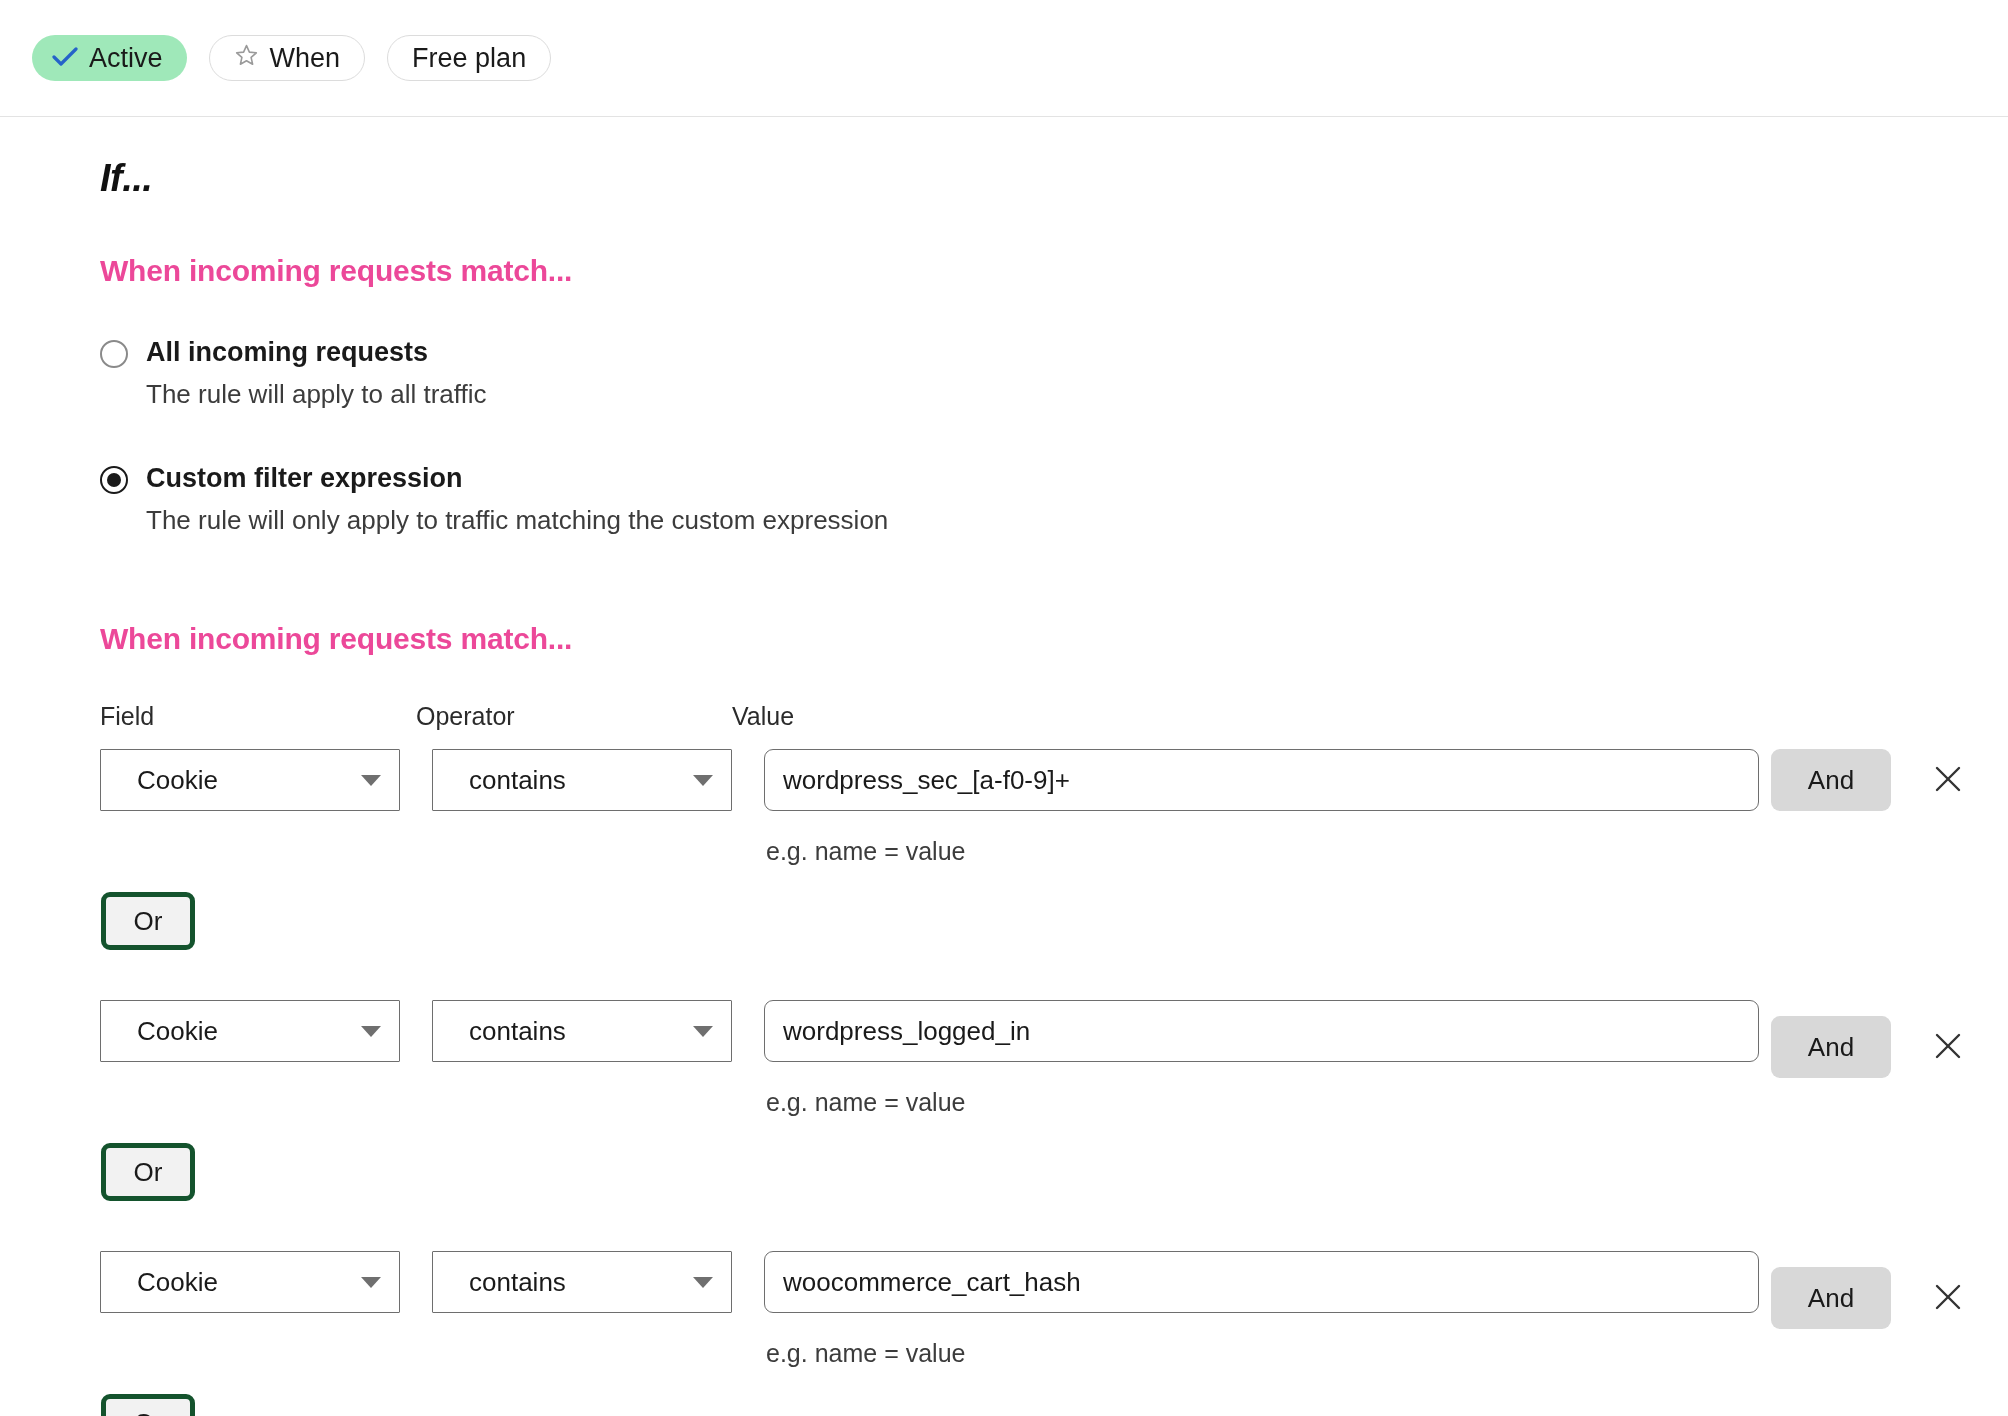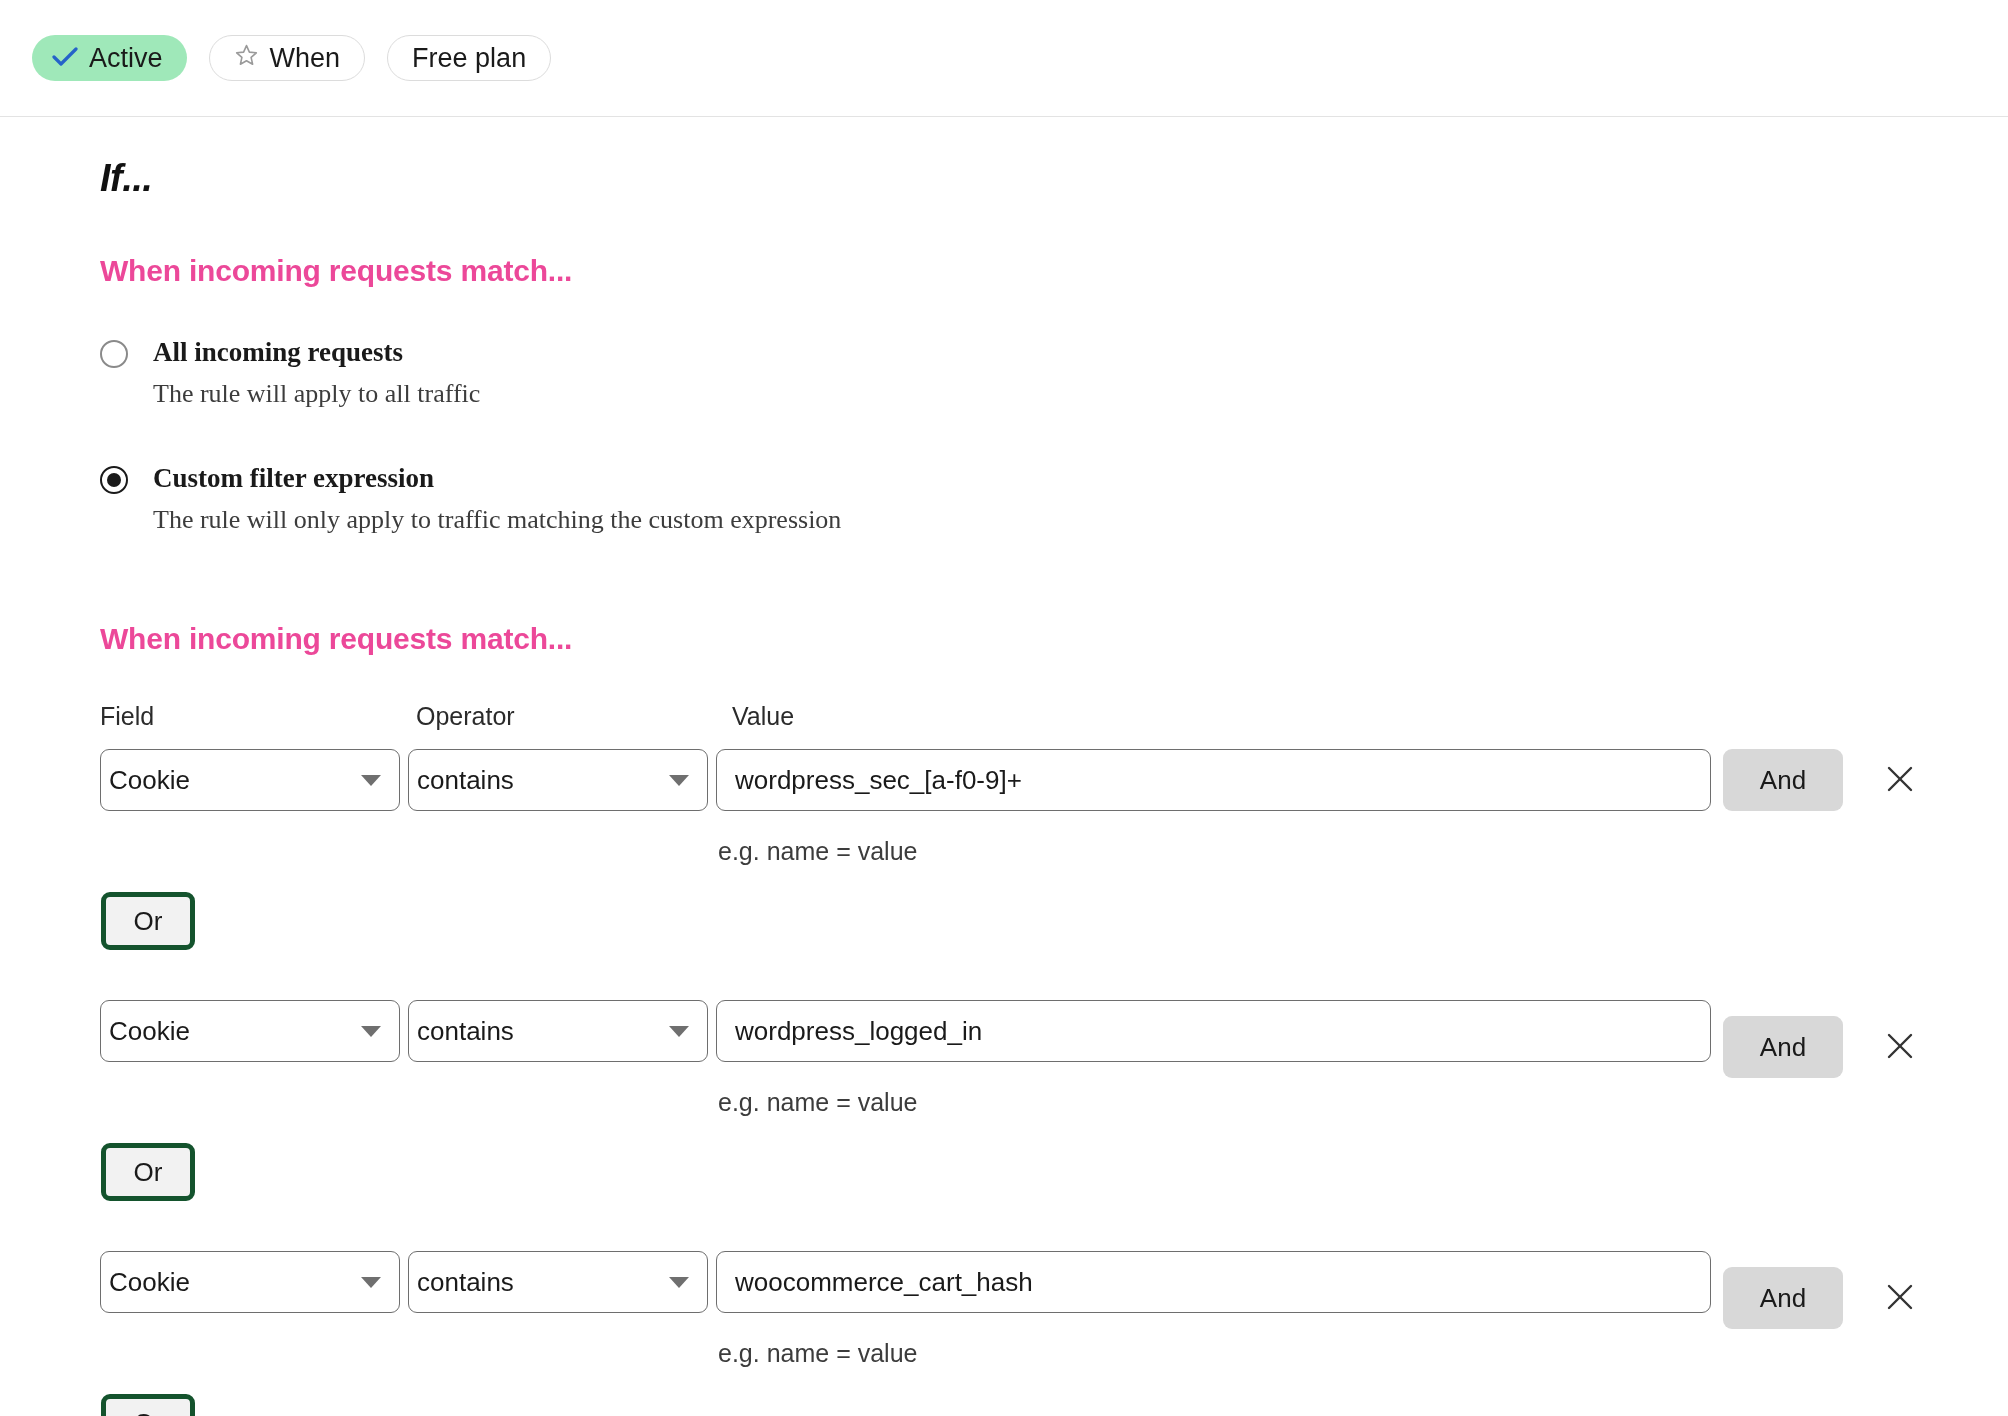--- a/index.html
+++ b/index.html
@@ -81,23 +81,22 @@
     font-weight: bold;
     margin: 0;
     color: #ec4899;
     letter-spacing: -0.2px;
   }
 
   .radio-group { margin-top: 46px; }
   .radio-row {
     display: flex;
     align-items: flex-start;
-    gap: 25px;
+    gap: 18px;
     margin-bottom: 48px;
-    font-family: Liberation Serif, serif;
   }
   .radio-row:last-child { margin-bottom: 0; }
   .radio-outer {
     width: 28px;
     height: 28px;
     border-radius: 50%;
     border: 2px solid #8a8a8a;
     flex: 0 0 auto;
     margin-top: 6px;
     position: relative;
@@ -141,29 +140,29 @@
 
   .cond-row {
     display: flex;
     align-items: flex-start;
     gap: 0;
   }
   .sel {
     width: 300px;
     height: 62px;
     border: 1px solid #6e6e6e;
-    border-radius: 9px;
-    background: #fff;
-    display: flex;
-    align-items: center;
-    padding: 0 18px 0 8px;
+    border-radius: 1px;
+    background: #fff;
+    display: flex;
+    align-items: center;
+    padding: 0 18px 0 36px;
     font-size: 26px;
     color: #1a1a1a;
     justify-content: space-between;
-    margin-right: 8px;
+    margin-right: 32px;
   }
   .caret {
     width: 0; height: 0;
     border-left: 10px solid transparent;
     border-right: 10px solid transparent;
     border-top: 11px solid #6f6f6f;
     flex: 0 0 auto;
   }
   .val-wrap { width: 995px; margin-right: 12px; }
   .val-input {

